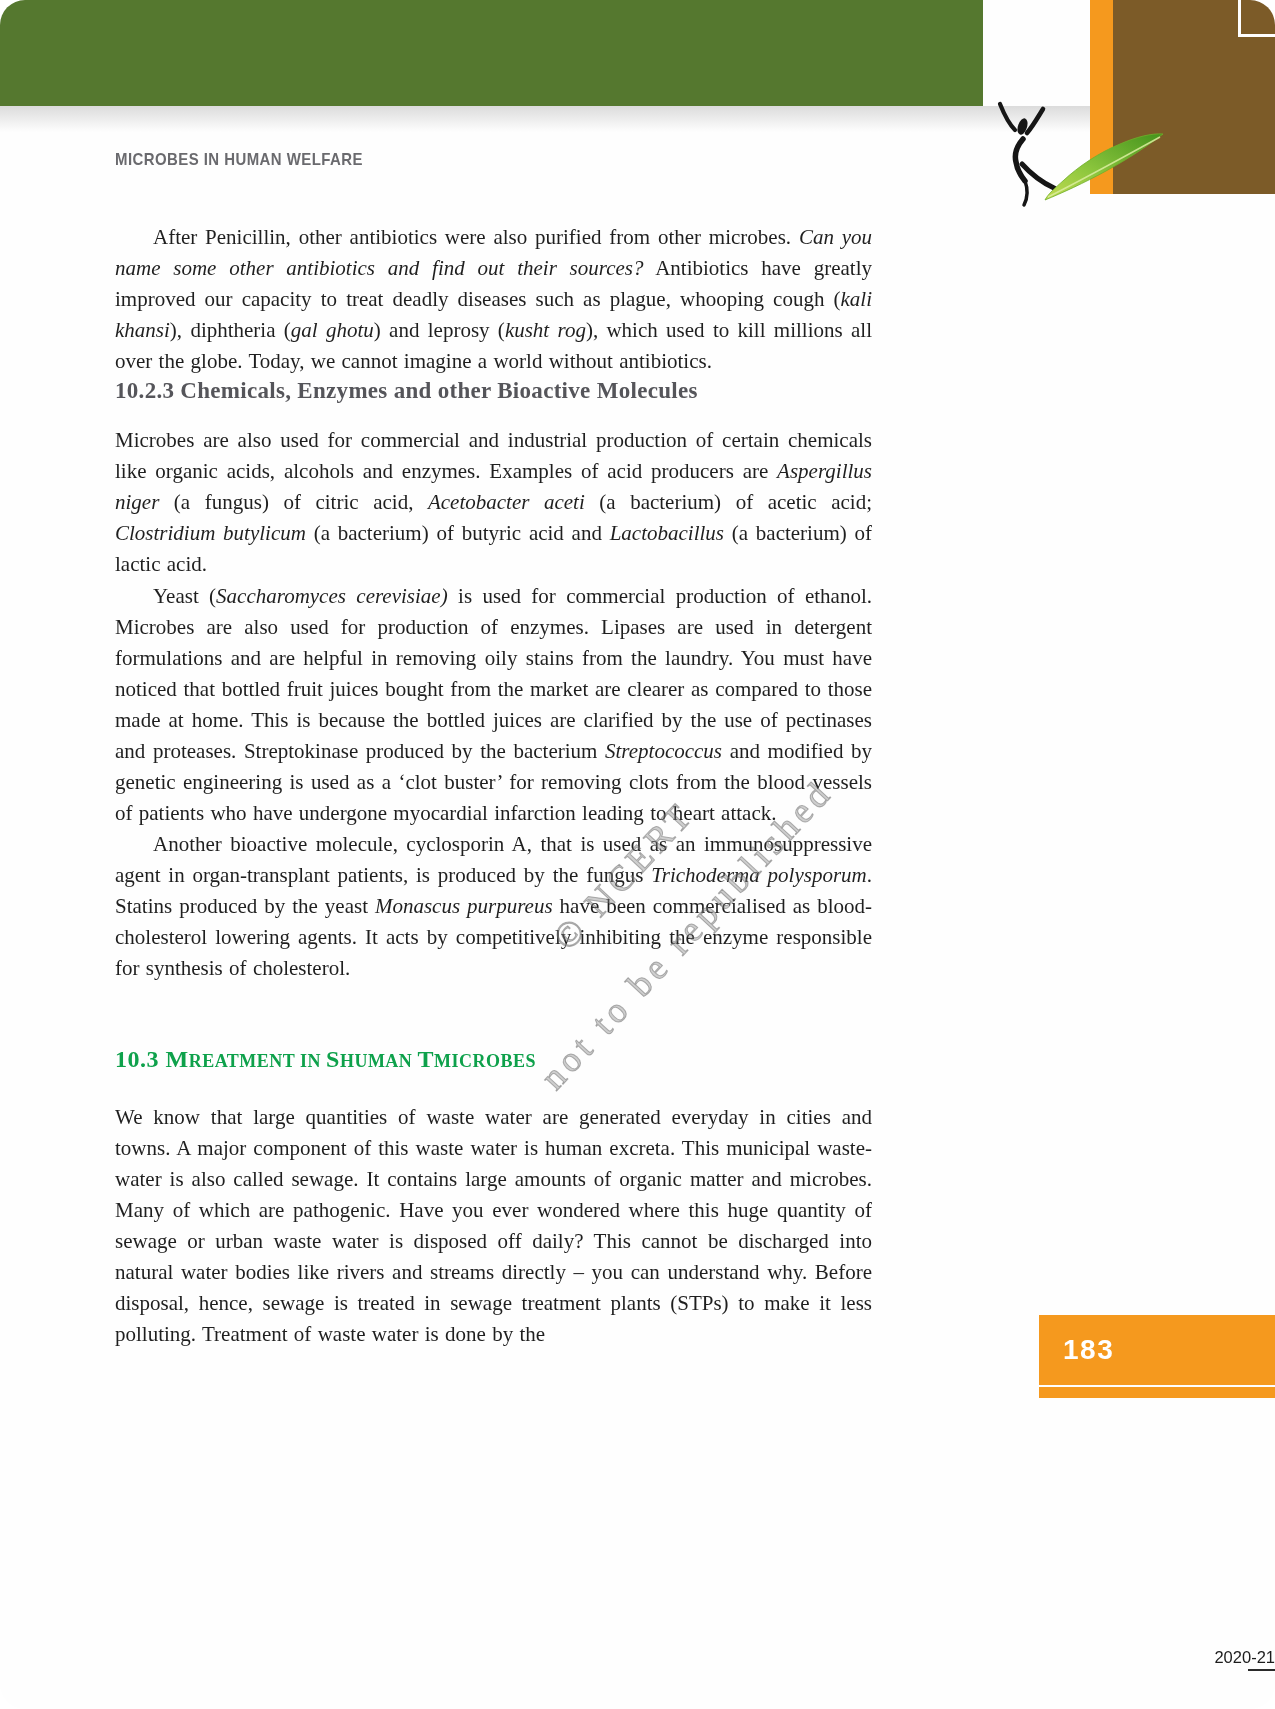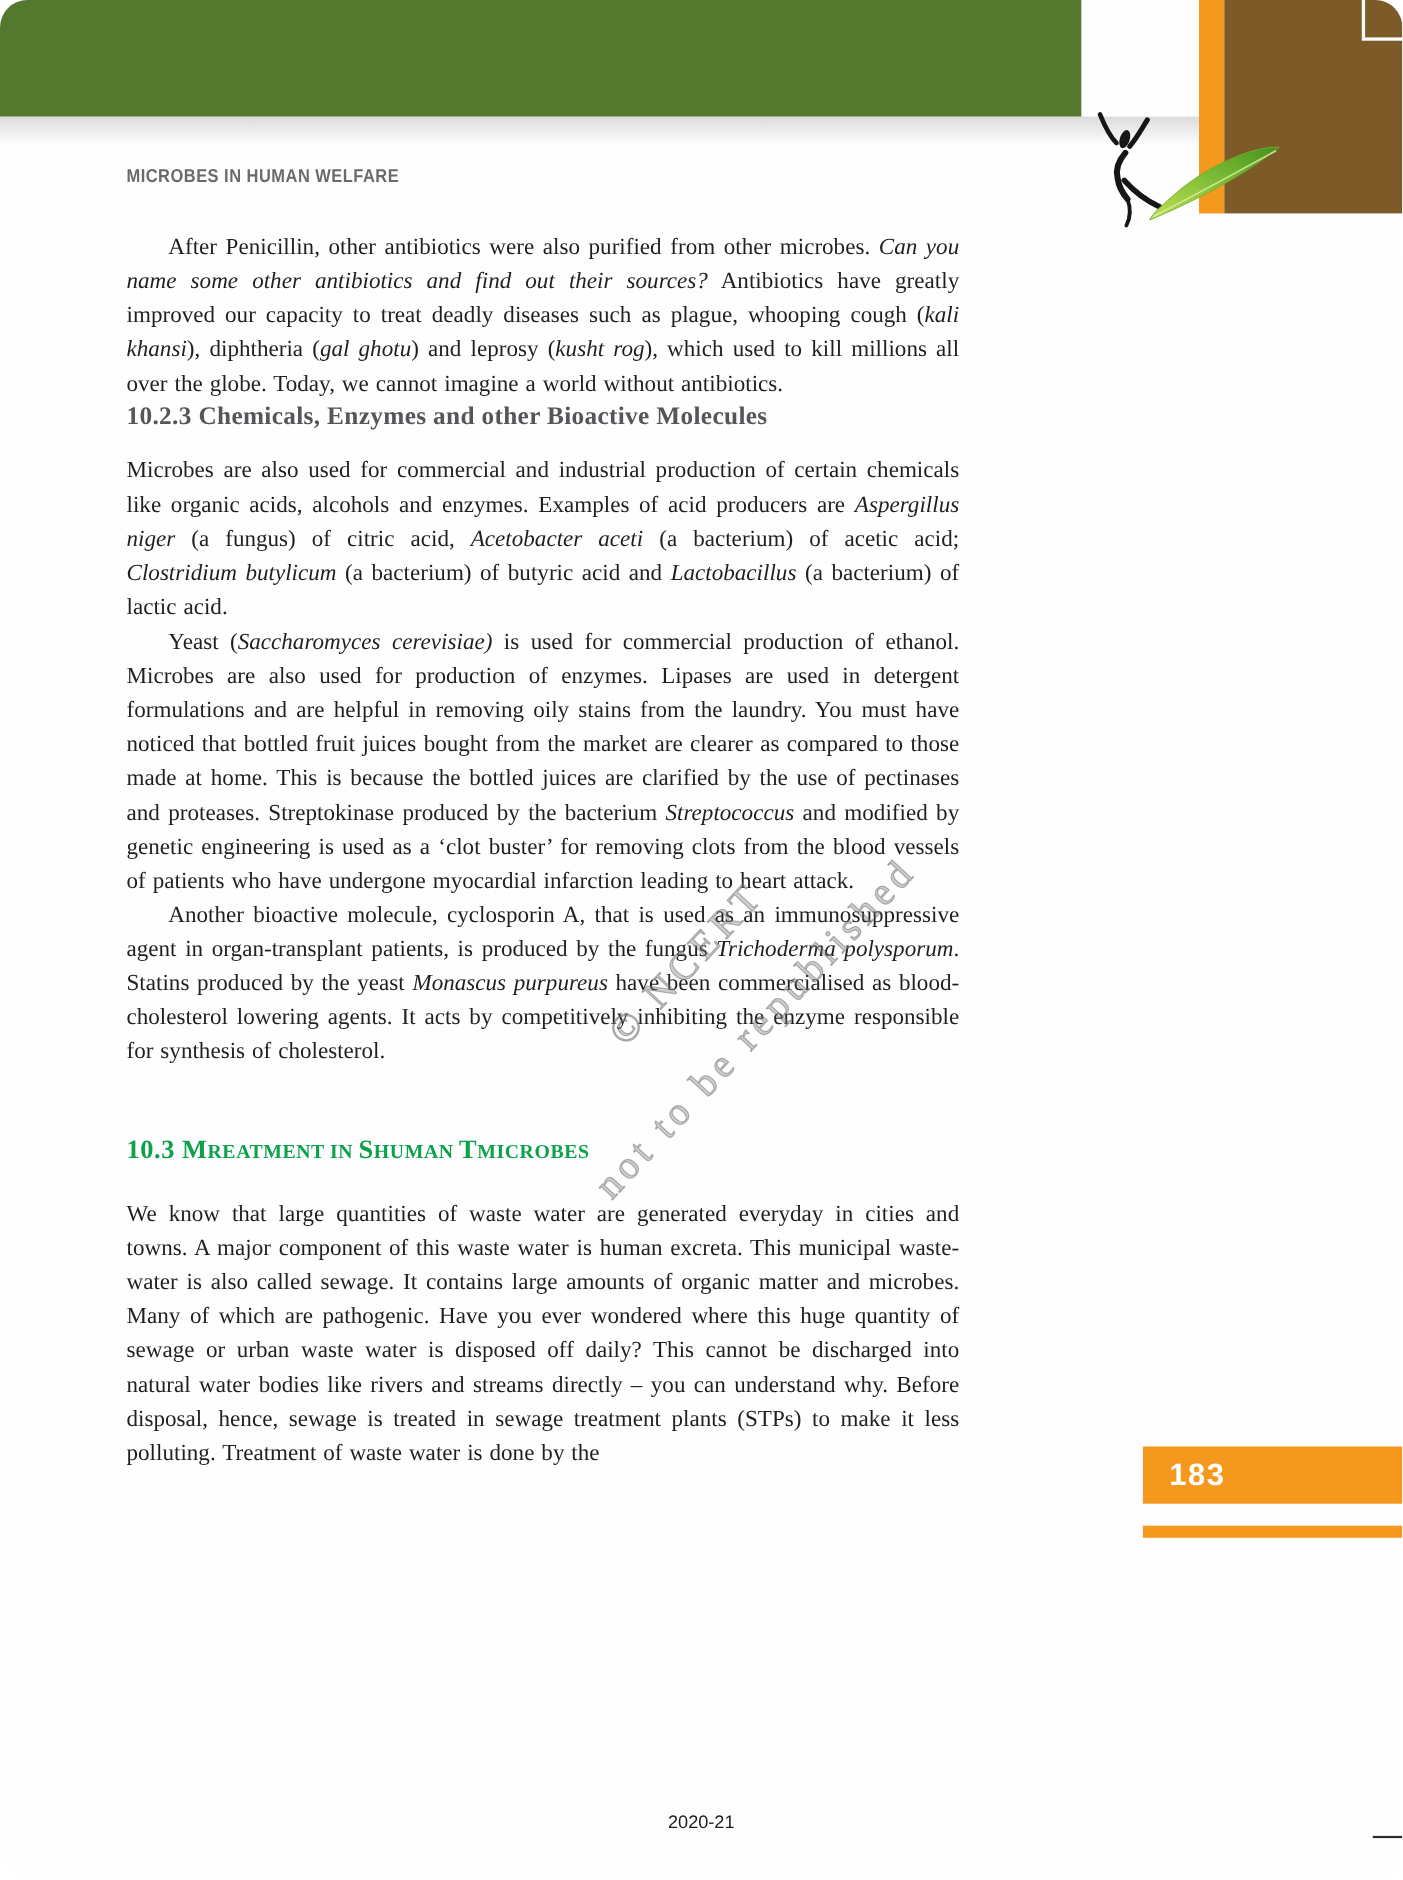--- a/index.html
+++ b/index.html
@@ -36,54 +36,54 @@
     margin:0;font-family:"Liberation Serif",serif;font-weight:bold;font-size:23px;
     color:var(--heading-gray,#55555A);letter-spacing:.3px;line-height:28px;
   }
   .green-heading{
     margin:0;font-family:"Liberation Serif",serif;font-weight:bold;
     color:var(--heading-green,#0EA14B);letter-spacing:.5px;line-height:30px;
   }
   .green-heading .cap-lg{font-size:24px;}
   .green-heading .cap-sm{font-size:18px;}
   
-  .text-column > :nth-child(1){margin-top:4px;}
+  .text-column > :nth-child(1){margin-top:17px;}
   .text-column > :nth-child(2){}
   .text-column > :nth-child(3){margin-top:20px;}
   .text-column > :nth-child(4){margin-top:1px;}
   .text-column > :nth-child(5){margin-top:0;}
   .text-column > :nth-child(6){margin-top:60px;}
   .text-column > :nth-child(7){margin-top:26px;}
 
   
   .watermark{
     position:absolute;left:420px;top:690px;width:470px;height:430px;
     display:flex;flex-direction:column;align-items:center;justify-content:center;gap:44px;
     transform:rotate(-47deg);pointer-events:none;
   }
   .watermark span{
     font-family:"Liberation Serif",serif;font-size:36px;letter-spacing:5px;white-space:nowrap;
     color:rgba(128,128,128,.38);-webkit-text-stroke:1px rgba(105,105,105,.5);
   }
 
   
   .page-badge{
-    position:absolute;left:1039px;top:1315px;width:236px;height:52px;
+    position:absolute;left:1039px;top:1315px;width:236px;height:70px;
     background:var(--badge-orange,#F5991E);display:flex;align-items:center;
     padding-left:24px;box-sizing:border-box;
   }
   .page-badge span{
     color:#ffffff;font-family:"Liberation Sans",sans-serif;font-weight:bold;
     font-size:28px;letter-spacing:1.5px;
   }
   .page-badge-strip{position:absolute;left:1039px;top:1387px;width:236px;height:11px;background:var(--badge-orange,#F5991E);}
 
   
   .footer-year{
-    position:absolute;left:0;right:0;top:1648px;text-align:center;
+    position:absolute;left:0;right:0;top:1648px;text-align:right;
     font-family:"Liberation Sans",sans-serif;font-size:16.5px;color:#1c1c1c;
   }
   .print-mark{position:absolute;left:1248px;top:1669px;width:27px;height:2px;background:#2a2a2a;}
 </style>
 </head>
 <body>
 
 <div class="page">
 
   <div class="banner-green"></div>

